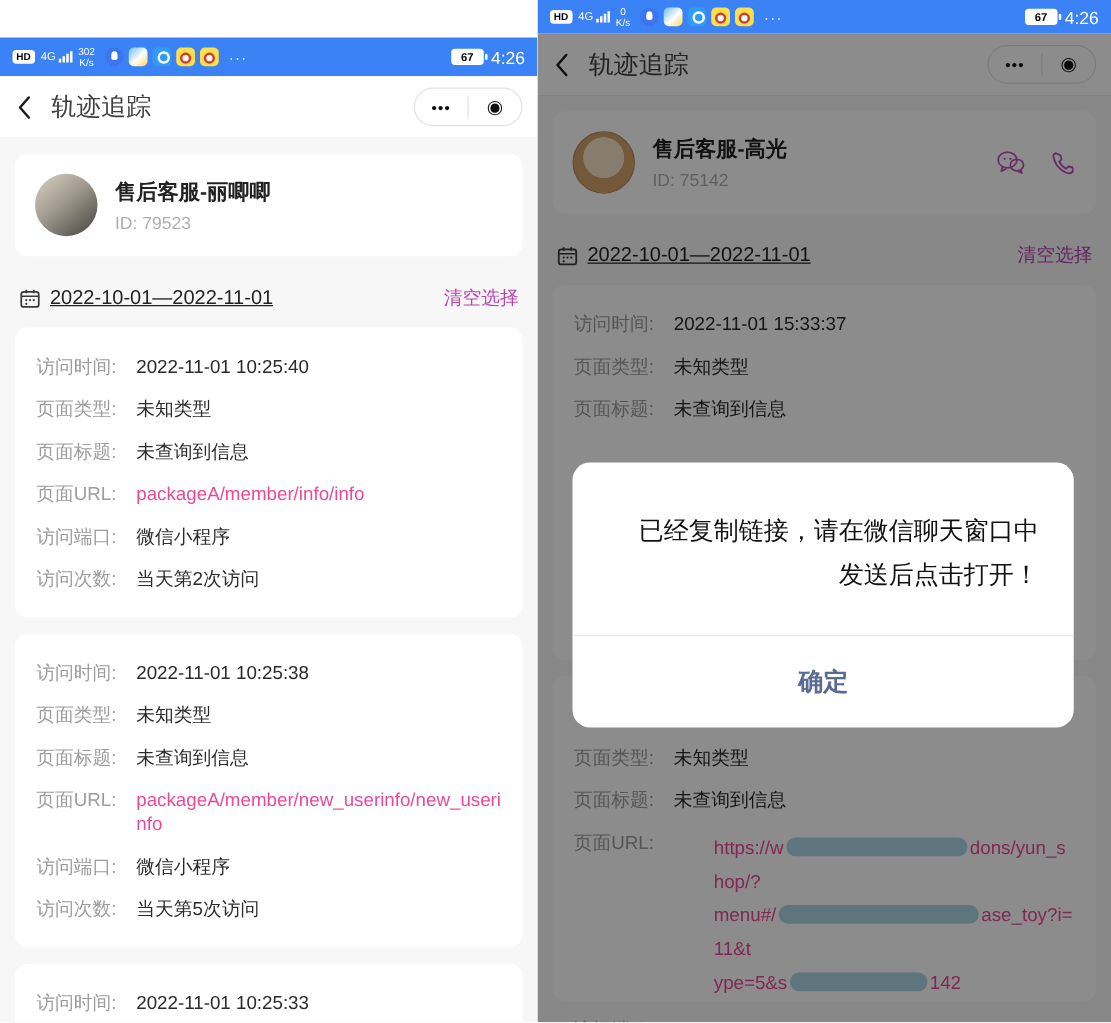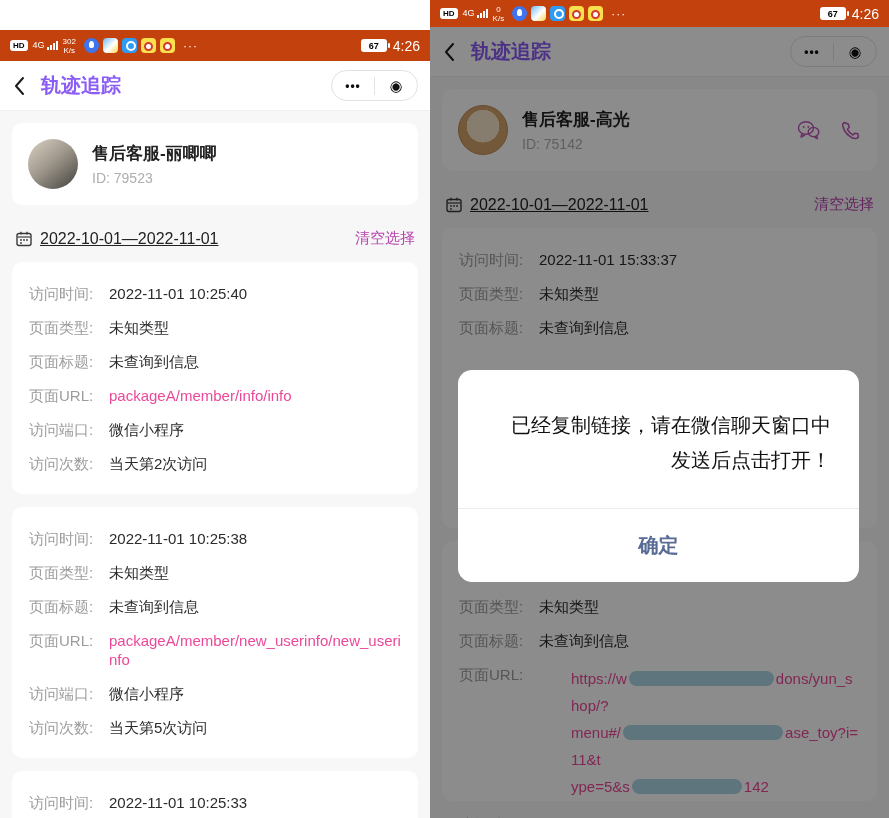--- a/index.html
+++ b/index.html
@@ -7,21 +7,21 @@
   .canvas { position:relative; width:889px; height:818px; overflow:hidden;
             font-family:"Liberation Sans", sans-serif; background:#fff; }
 
   
   .phone { position:absolute; top:0; height:818px; overflow:hidden; }
   .phone-left  { left:0;   width:430px; background:#fff; }
   .phone-right { left:430px; width:459px; background:#f7f7f7; }
   .topgap { height:30px; background:#fff; }
 
   
-  .statusbar { height:31px; background:#c2410c; display:flex; align-items:center;
+  .statusbar { height:31px; background:#3b82f6; display:flex; align-items:center;
                padding:0 10px; color:#fff; }
   .sb-left { display:flex; align-items:center; gap:5px; }
   .sb-right { margin-left:auto; display:flex; align-items:center; gap:6px; }
   .hd-badge { background:#fff; color:#000; font-size:8px; font-weight:700;
               border-radius:3px; padding:1px 3px; line-height:9px; }
   .net-wrap { display:flex; align-items:flex-end; gap:2px; }
   .net-label { font-size:9px; line-height:9px; }
   .bars { display:inline-flex; align-items:flex-end; gap:1px; }
   .bars i { display:block; width:2px; background:#fff; }
   .bars i:nth-child(1){height:3px;} .bars i:nth-child(2){height:5px;}
@@ -46,21 +46,21 @@
              color:#000; font-size:9px; font-weight:700; display:flex;
              align-items:center; justify-content:center; position:relative;text-align:center; }
   .battery::after { content:""; position:absolute; right:-3px; top:4px;
                     width:2px; height:5px; background:#fff; border-radius:1px; }
   .sb-time { font-size:14px; font-weight:500; }
 
   
   .navbar { height:50px; background:#fff; display:flex; align-items:center;
             padding:0 12px; border-bottom:1px solid #efefef; }
   .back-btn { display:flex; align-items:center; padding:4px 2px; cursor:pointer; }
-  .nav-title { font-size:20px; font-weight:700; color:#8b5cf6; margin-left:14px; }
+  .nav-title { font-size:20px; font-weight:400; color:#404040; margin-left:14px; }
   .capsule { margin-left:auto; display:flex; align-items:center; width:87px;
              height:31px; background:#fff; border:1px solid #e2e2e2;
              border-radius:16px; overflow:hidden; }
   .cap-dots { flex:1; text-align:center; font-size:12px; font-weight:700;
               letter-spacing:1px; color:#111; }
   .cap-div { width:1px; height:18px; background:#e4e4e4; }
   .cap-target { flex:1; text-align:center; font-size:15px; color:#111; line-height:1; }
 
   
   .content { padding:12px; background:#f7f7f7; }

